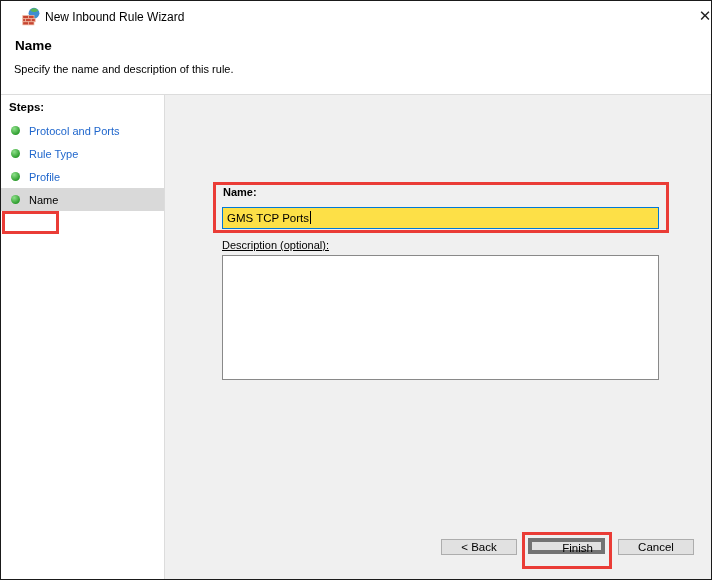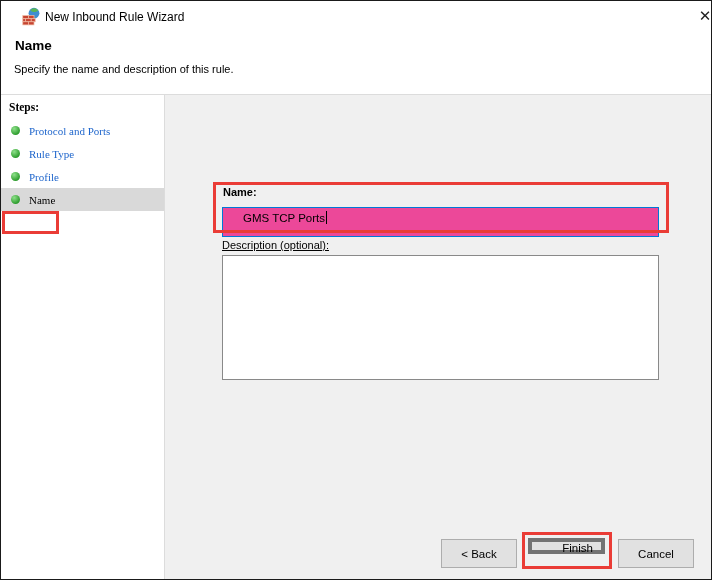--- a/index.html
+++ b/index.html
@@ -39,21 +39,21 @@
     position: absolute; left: 13px; top: 62px;
     font-size: 11px; color: #000;
   }
   .header-divider {
     position: absolute; top: 93px; left: 0; width: 100%; height: 1px;
     background: #dcdcdc;
   }
   
   .sidebar {
     position: absolute; top: 94px; left: 0; bottom: 0; width: 164px;
-    background: #ffffff; border-right: 1px solid #dcdcdc; font-family: Liberation Serif, serif;
+    background: #ffffff; border-right: 1px solid #dcdcdc;
   }
   .steps-heading {
     padding: 6px 0 0 8px;
     font-size: 11.5px; font-weight: bold; color: #000;
   }
   .steps-list { position: absolute; top: 24px; left: 0; width: 163px; }
   .step {
     display: flex; align-items: center;
     height: 23px; padding-left: 10px;
     font-size: 11px; color: #1f66cc;
@@ -67,38 +67,38 @@
   }
   
   .main {
     position: absolute; top: 94px; left: 164px; right: 0; bottom: 0;
     background: #f0f0f0;
   }
   .field-label { position: absolute; font-size: 11px; color: #000; }
   #name-label { left: 222px; top: 185px; font-weight: bold; }
   #desc-label { left: 221px; top: 238px; text-decoration: underline; }
   .name-input {
-    position: absolute; left: 221px; top: 206px; width: 437px; height: 30px;
-    background: #ec4899; border: 1px solid #0078d7;
+    position: absolute; left: 221px; top: 206px; width: 437px; height: 22px;
+    background: #fde047; border: 1px solid #0078d7;
     font-size: 11.5px; color: #000; line-height: 20px;
-    padding-left: 20px; cursor: text; white-space: nowrap; overflow: hidden;
+    padding-left: 4px; cursor: text; white-space: nowrap; overflow: hidden;
   }
   .caret {
     display: inline-block; width: 1px; height: 13px;
     background: #000; vertical-align: -2px; margin-left: 1px;
   }
   .desc-textarea {
     position: absolute; left: 221px; top: 254px; width: 437px; height: 125px;
     background: #fff; border: 1px solid #898989;
     resize: none; font-family: "Liberation Sans", sans-serif; font-size: 11.5px;
     padding: 3px 4px; outline: none;
   }
   
   .btn {
-    position: absolute; height: 29px;
+    position: absolute; height: 16px;
     background: #e1e1e1; border: 1px solid #adadad;
     font-family: "Liberation Sans", sans-serif; font-size: 11.5px; color: #000;
     text-align: center; cursor: pointer; padding: 0;
   }
   #back-btn   { left: 440px; top: 538px; width: 76px; }
   #finish-btn { left: 527px; top: 537px; width: 77px; height: 16px; border: 4px solid #737373; padding-left: 22px; }
   #cancel-btn { left: 617px; top: 538px; width: 76px; }
   
   .hl {
     position: absolute; border: 3px solid #ea3c36;

